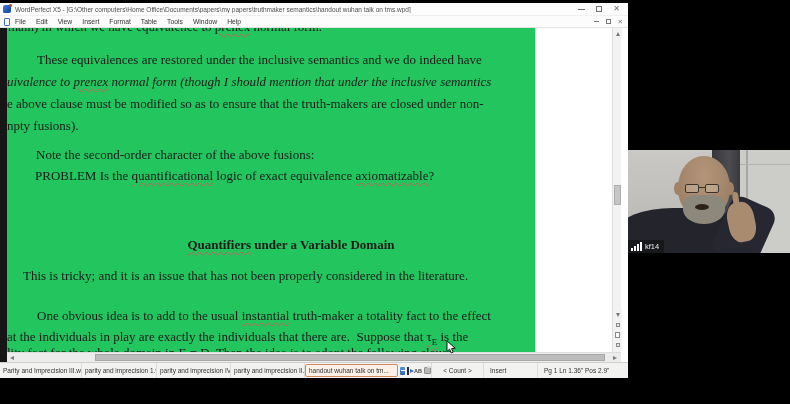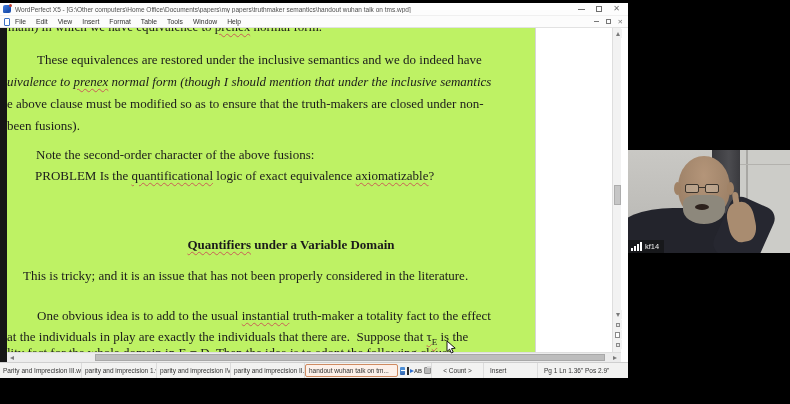--- a/index.html
+++ b/index.html
@@ -29,21 +29,21 @@
               border-radius:1px; flex:0 0 auto; }
   .menu-items { display:flex; align-items:center; height:100%; }
   .menu-item { font-size:6.8px; color:#333; padding:0 5px; line-height:12px; }
   .doc-controls { margin-left:auto; display:flex; align-items:center; gap:7px; margin-right:5px; }
   .dctl-min { width:5px; height:1px; background:#777; }
   .dctl-restore { width:5px; height:5px; border:1px solid #777; }
   .dctl-close { font-size:6.5px; line-height:6px; color:#777; }
 
   
   .left-strip { position:absolute; left:0; top:25px; width:7px; height:334px; background:#161616; }
-  .page { position:absolute; left:7px; top:25px; width:528px; height:324px; background:#bef264;
+  .page { position:absolute; left:7px; top:25px; width:528px; height:324px; background:#22c55e;
           overflow:hidden; }
   .page-edge { position:absolute; left:535px; top:25px; width:1px; height:324px; background:#d6d6d6; }
   .tline { position:absolute; white-space:pre; font-family:"Liberation Serif", serif;
            font-size:13px; line-height:16px; height:16px; color:#1b1b1b; }
   .tline.bold { font-weight:bold; }
   .tline.center { text-align:center; width:528px; }
   .sq { text-decoration:underline; text-decoration-style:wavy; text-decoration-color:#c86055;
         text-decoration-thickness:1px; text-underline-offset:2px; }
   sub.sq, .tline sub { font-size:9px; }
 
@@ -177,21 +177,21 @@
     </div>
   </div>
 
   <div class="left-strip"></div>
   <div class="page">
     <div>
         <div class="tline" style="top: -9px; left: 1px;"><span>main) in which we have equivalence to </span><span class="sq">prenex</span><span> normal form.</span></div>
         <div class="tline" style="top: 24px; left: 30px;"><span>These equivalences are restored under the inclusive semantics and we do indeed have</span></div>
         <div class="tline" style="top: 46px; left: 0px; font-style: italic;"><span>uivalence to </span><span class="sq">prenex</span><span> normal form (though I should mention that under the inclusive semantics</span></div>
         <div class="tline" style="top: 68px; left: 0px;"><span>e above clause must be modified so as to ensure that the truth-makers are closed under non-</span></div>
-        <div class="tline" style="top: 90px; left: 0px;"><span>been fusions).</span></div>
+        <div class="tline" style="top: 90px; left: 0px;"><span>npty fusions).</span></div>
         <div class="tline" style="top: 119px; left: 29px;"><span>Note the second-order character of the above fusions:</span></div>
         <div class="tline" style="top: 140px; left: 28px;"><span>PROBLEM Is the </span><span class="sq">quantificational</span><span> logic of exact equivalence </span><span class="sq">axiomatizable</span><span>?</span></div>
         <div class="tline bold center" style="top: 209px; left: 20px;"><span class="sq">Quantifiers</span><span> under a Variable Domain</span></div>
         <div class="tline" style="top: 240px; left: 16px;"><span>This is tricky; and it is an issue that has not been properly considered in the literature.</span></div>
         <div class="tline" style="top: 280px; left: 30px;"><span>One obvious idea is to add to the usual </span><span class="sq">instantial</span><span> truth-maker a totality fact to the effect</span></div>
         <div class="tline" style="top: 301px; left: 0px;"><span>at the individuals in play are exactly the individuals that there are.  Suppose that </span><span class="sq">τ</span><sub class="sq">E</sub><span> is the</span></div>
         <div class="tline" style="top: 317px; left: 0px;"><span>lity fact for the whole domain in E = D. Then the idea is to adopt the following clause</span></div>
       </div>
   </div>
   <div class="page-edge"></div>

